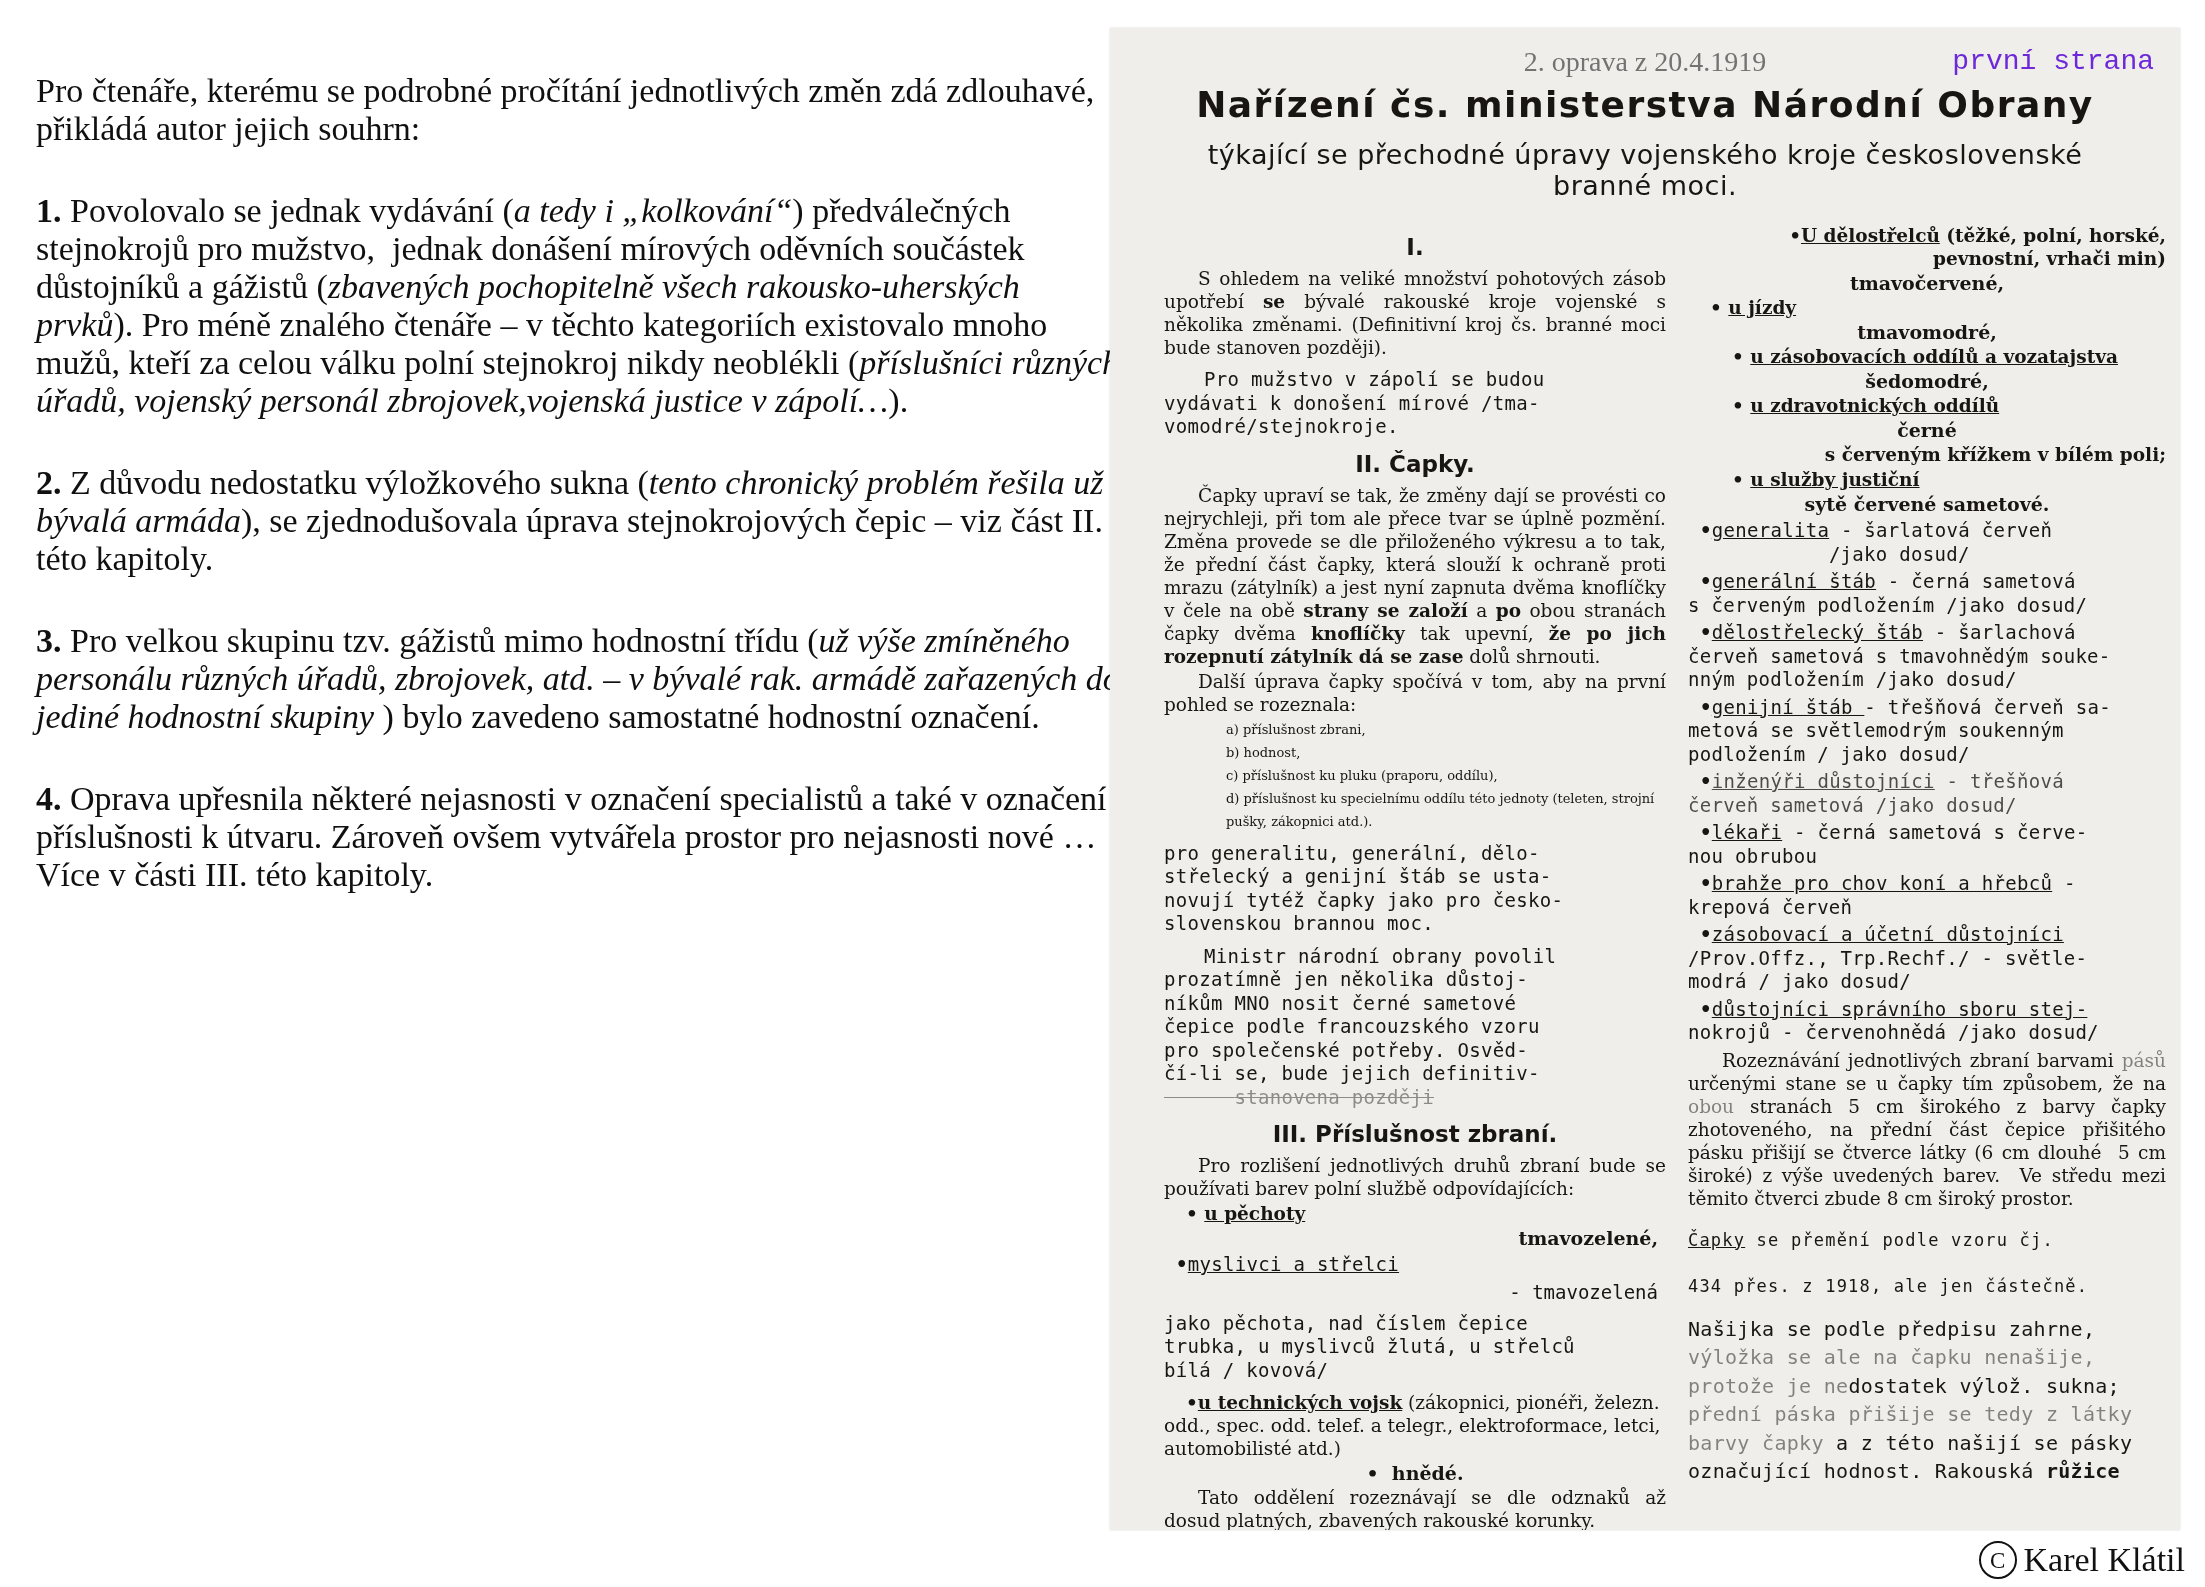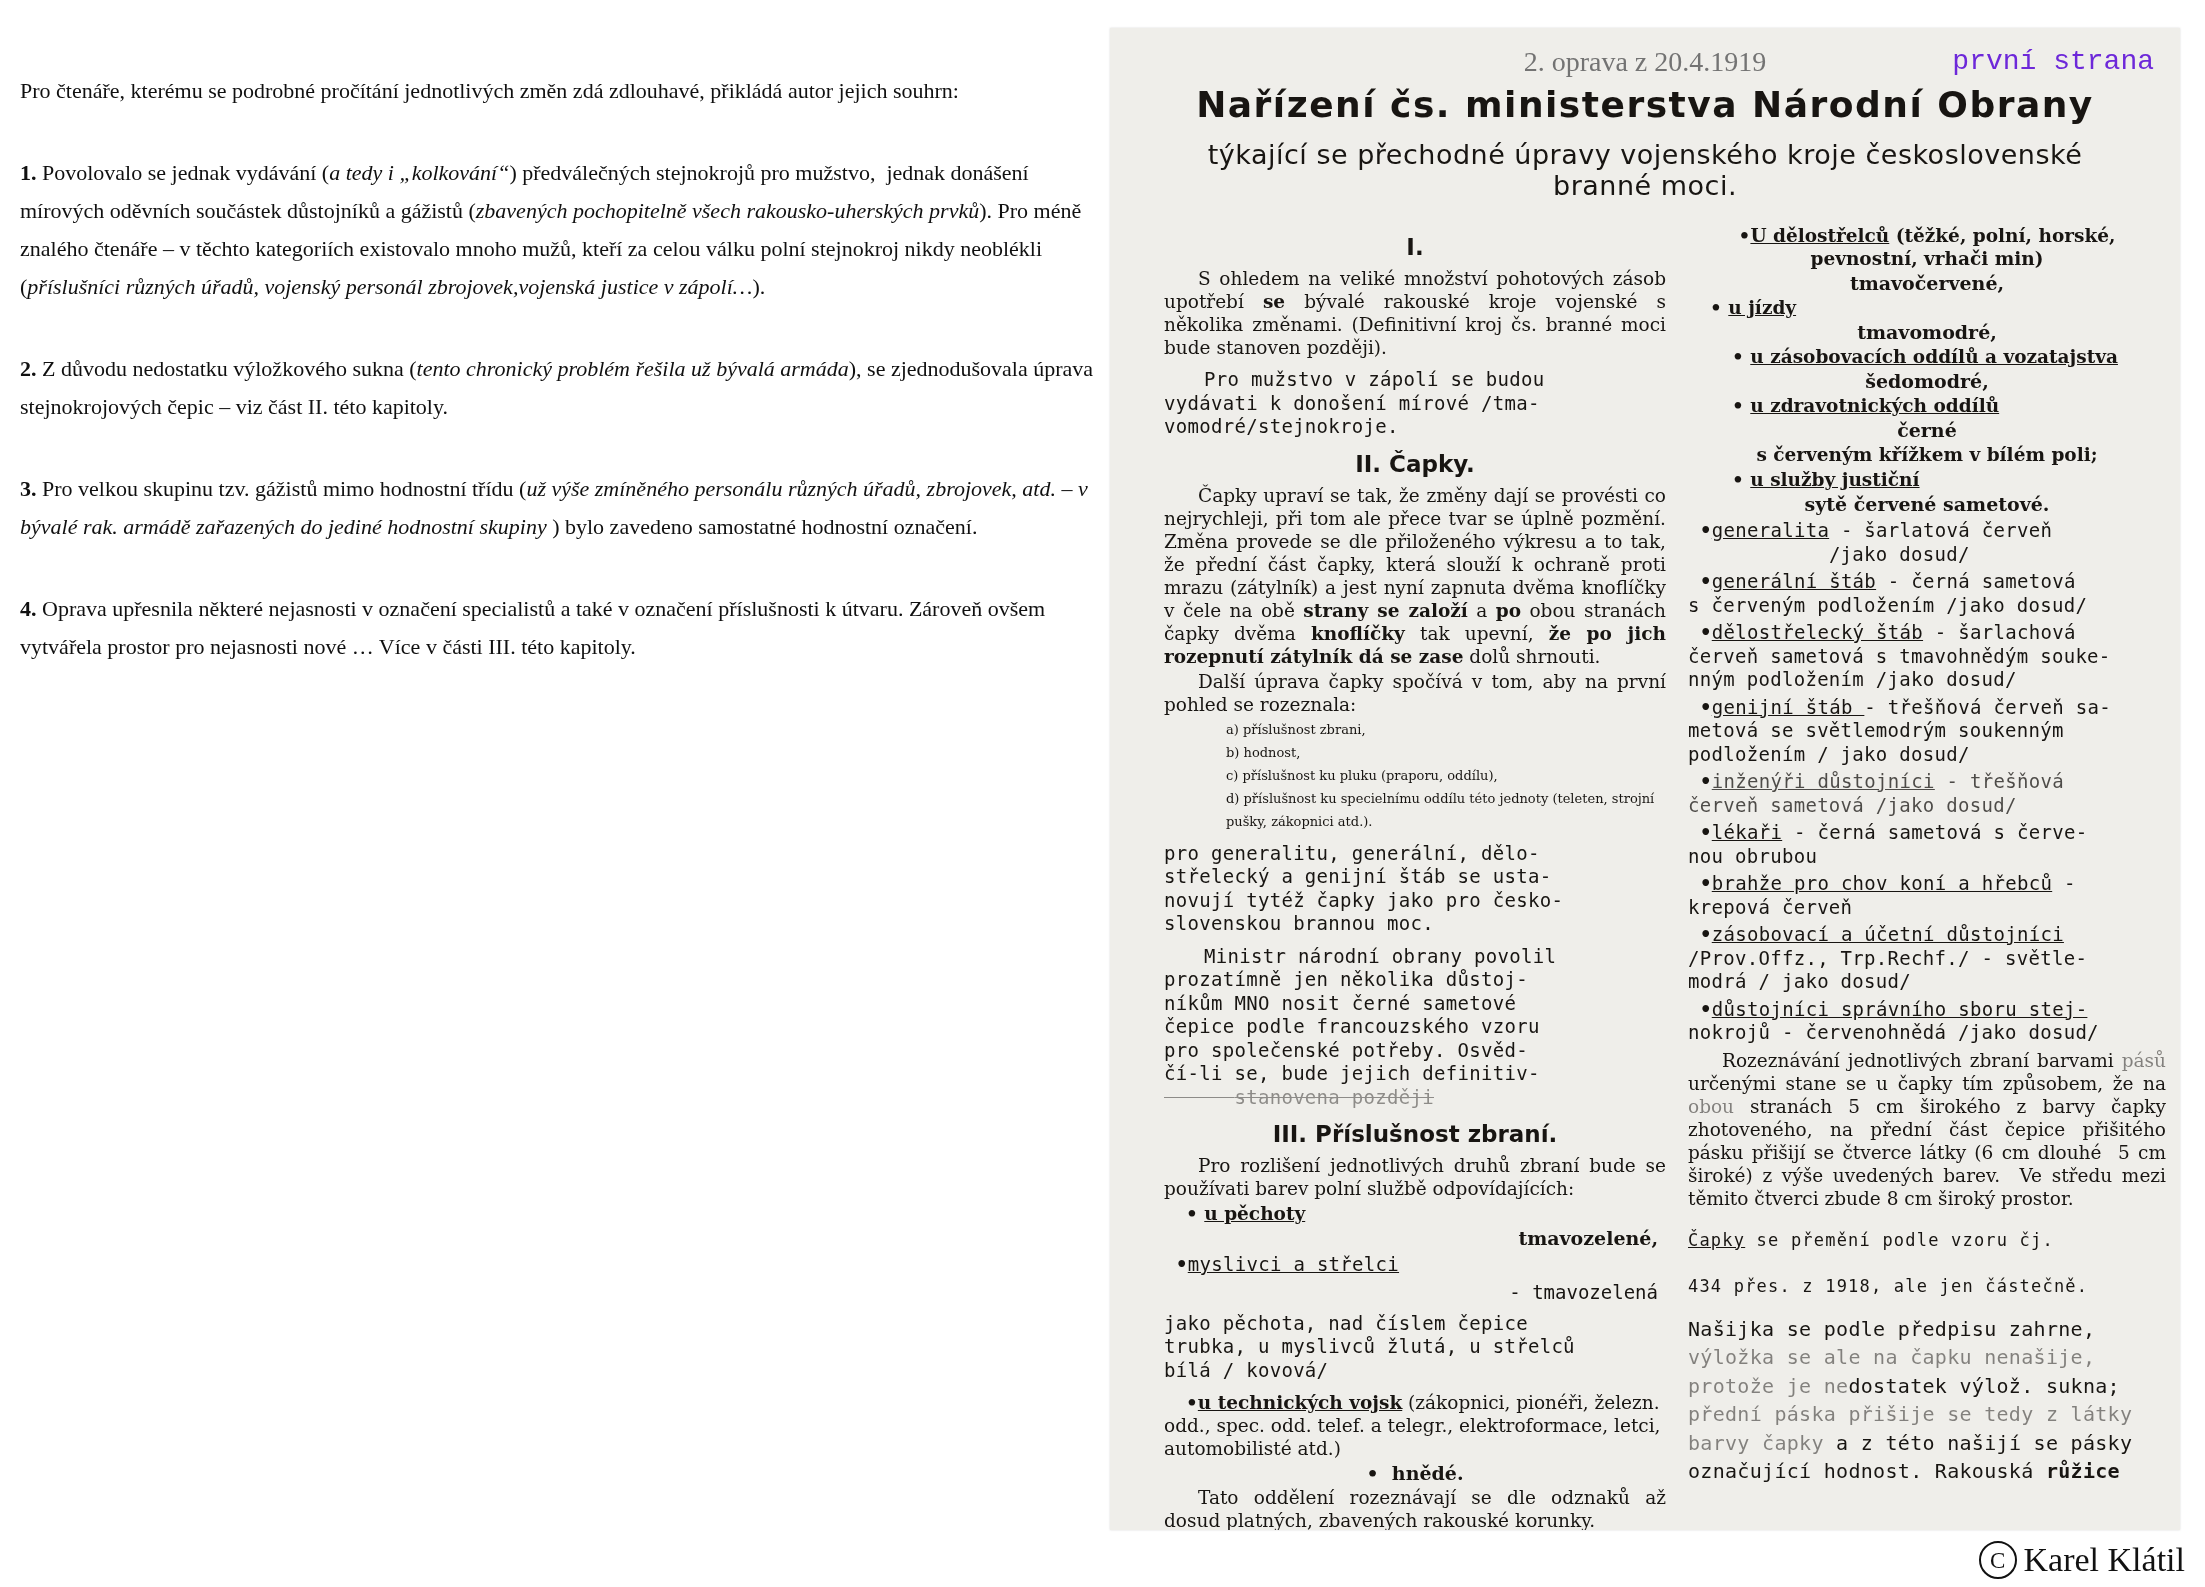--- a/index.html
+++ b/index.html
@@ -10,22 +10,22 @@
   .run{white-space:pre-wrap;}
   .run.b{font-weight:bold;}
   .run.i{font-style:italic;font-family:Liberation Serif, serif;}
   .run.u{text-decoration:underline;}
   .run.f{opacity:.5;}
   .run.d{opacity:.75;}
   .run.st{text-decoration:line-through;opacity:.45;}
 
   
   .article{
-    position:absolute;left:20px;top:72px;width:1088px;
-    font-size:22px;line-height:38px;text-align:left;
+    position:absolute;left:36px;top:72px;width:1088px;
+    font-size:34px;line-height:38px;text-align:left;
   }
   .ap{margin:0 0 44px 0;}
 
   
   .scan{
     position:absolute;left:1110px;top:28px;width:1070px;height:1502px;
     background:#efeeea;color:#181512;overflow:hidden;
     box-shadow:0 0 2px rgba(0,0,0,.15);
   }
   .scan-rev{
@@ -50,21 +50,21 @@
   .blk{margin:0 0 5px 0;}
   .h{
     text-align:center;font-family:"DejaVu Sans",sans-serif;font-weight:bold;
     font-size:23px;margin:12px 0 7px 0;
   }
   .p{
     font-family:"DejaVu Serif",serif;font-size:18.5px;line-height:23px;
     text-align:justify;text-indent:34px;margin:2px 0;
   }
   .p.term{text-indent:22px;text-align:left;}
-  .p.noind{text-indent:0;text-align:center;}
+  .p.noind{text-indent:0;text-align:right;}
   .p.ind2{text-indent:44px;text-align:left;}
   .list{
     font-family:"DejaVu Serif",serif;font-size:13px;line-height:23px;
     margin:2px 0 2px 62px;
   }
   .t{
     font-family:"DejaVu Sans Mono",monospace;font-size:19px;line-height:23.5px;
     margin:9px 0;white-space:pre-wrap;letter-spacing:.3px;
   }
   .t.ind{text-indent:40px;}

